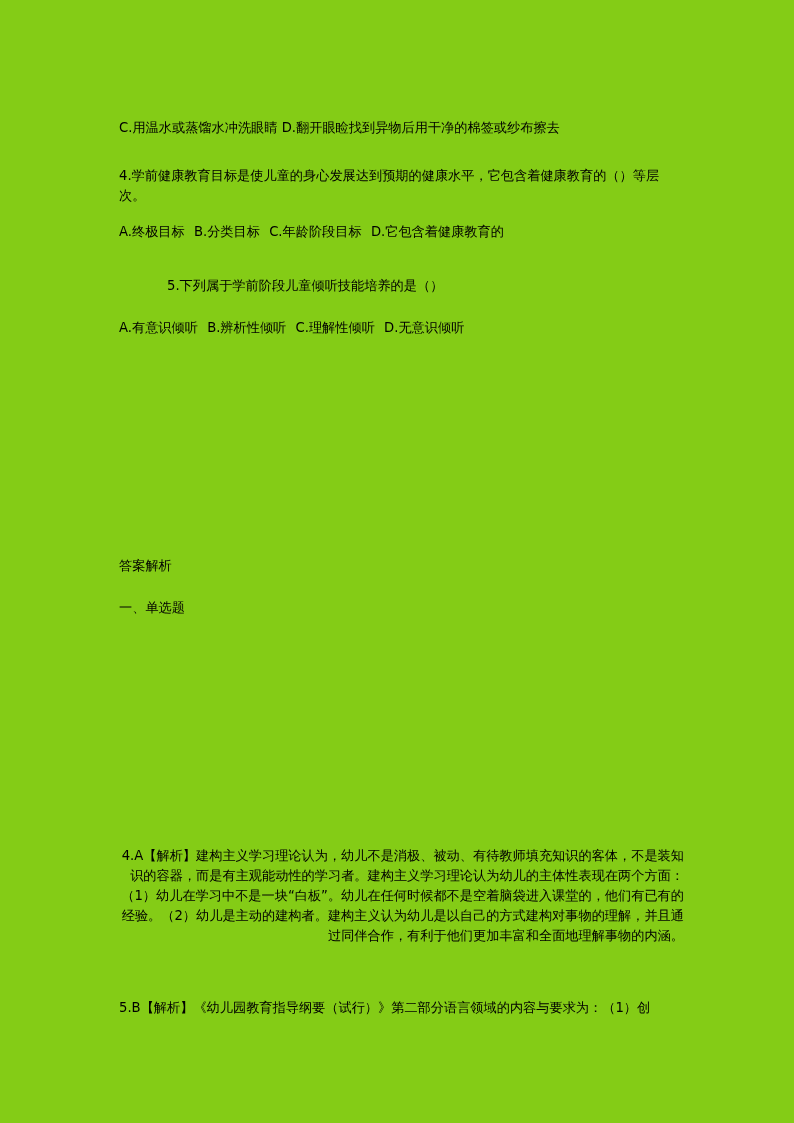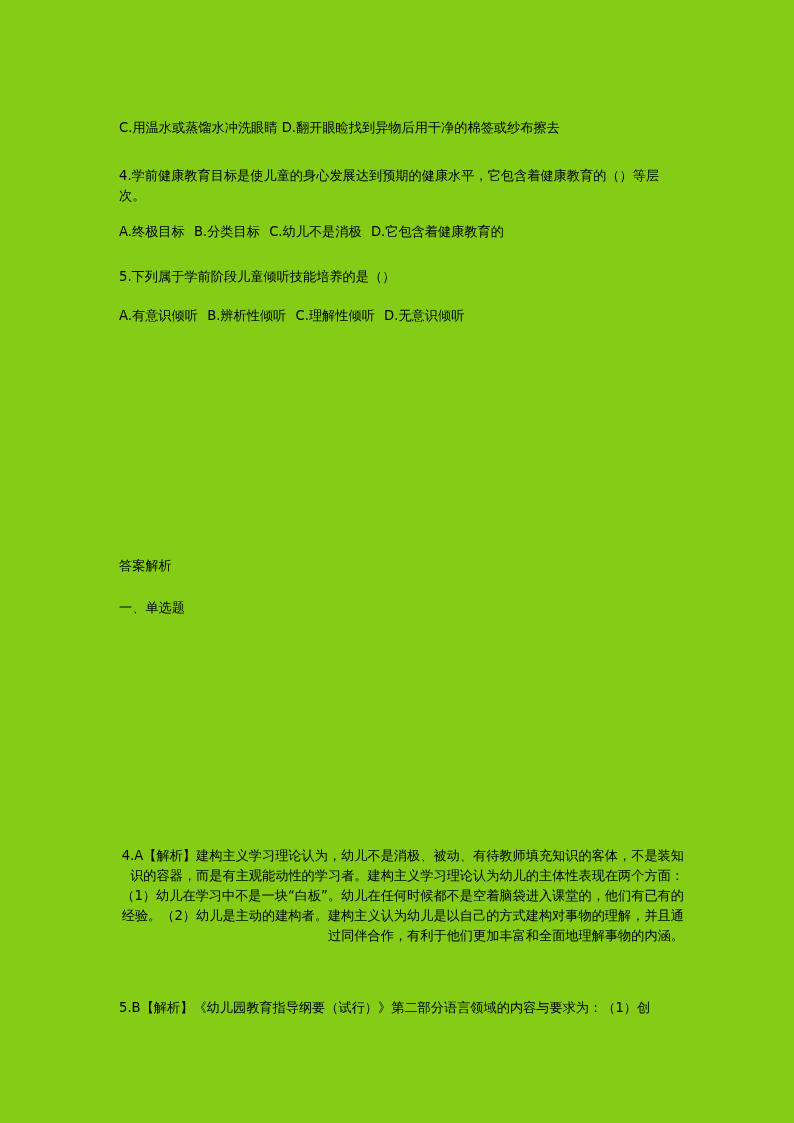--- a/index.html
+++ b/index.html
@@ -40,27 +40,27 @@
 
 <div class="page">
 
   <div class="p" style="top:118px;">C.用温水或蒸馏水冲洗眼睛  D.翻开眼睑找到异物后用干净的棉签或纱布擦去</div>
 
   <div class="p" style="top:160px;margin-top:6px;">4.学前健康教育目标是使儿童的身心发展达到预期的健康水平，它包含着健康教育的（）等层次。</div>
 
   <div class="p opts" style="top:222px;">
     <span>A.终极目标</span>
     <span>B.分类目标</span>
-    <span>C.幼儿不是消极</span>
+    <span>C.年龄阶段目标</span>
     <span>D.它包含着健康教育的</span>
   </div>
 
-  <div class="p" style="top:267px;">5.下列属于学前阶段儿童倾听技能培养的是（）</div>
+  <div class="p" style="top:276px;margin-left:48px;">5.下列属于学前阶段儿童倾听技能培养的是（）</div>
 
-  <div class="p opts" style="top:306px;">
+  <div class="p opts" style="top:318px;">
     <span>A.有意识倾听</span>
     <span>B.辨析性倾听</span>
     <span>C.理解性倾听</span>
     <span>D.无意识倾听</span>
   </div>
 
   <div class="p" style="top:556px;">答案解析</div>
 
   <div class="p" style="top:598px;">一、单选题</div>
 

